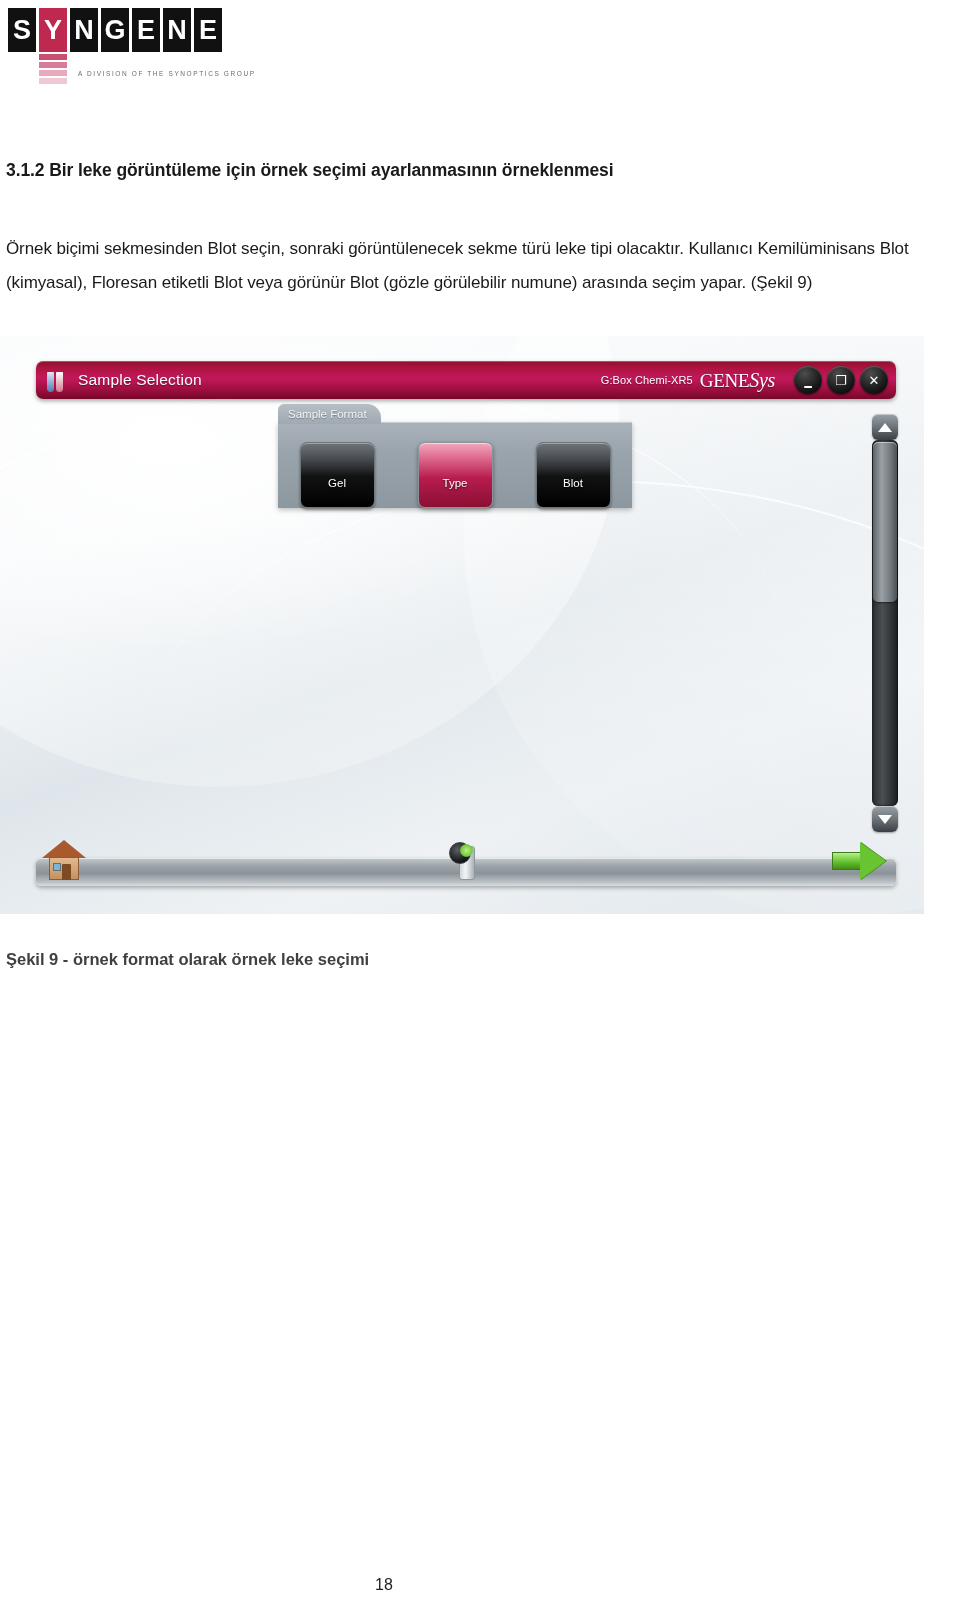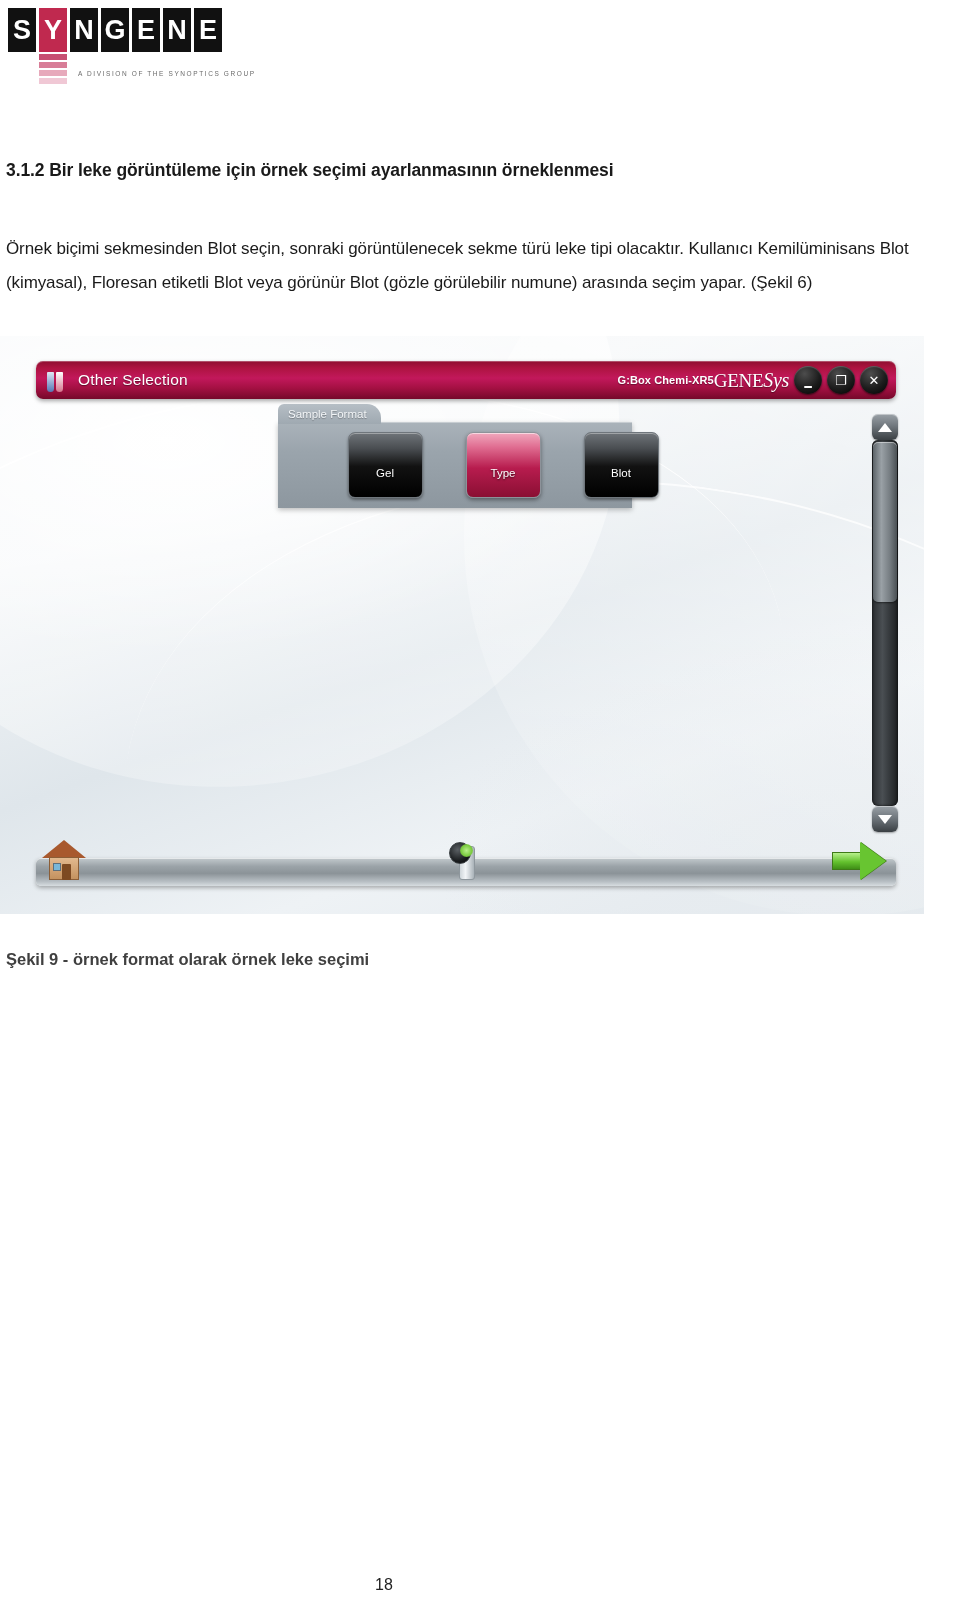--- a/index.html
+++ b/index.html
@@ -202,28 +202,30 @@
   }
   #titlebar-right {
     margin-left: auto;
     display: flex;
     align-items: center;
     margin-right: 8px;
   }
   #device-model {
     color: #ffffff;
     font-size: 11px;
-    font-weight: bold;
+    font-weight: normal;
     letter-spacing: 0.1px;
+    margin-right: 7px;
     text-shadow: 0 1px 1px rgba(0,0,0,0.4);
   }
   #genesys-logo {
     color: #ffffff;
     font-family: "Liberation Serif", serif;
     font-size: 19px;
+    margin-right: 14px;
     letter-spacing: -0.3px;
     text-shadow: 0 1px 1px rgba(0,0,0,0.4);
   }
   #genesys-logo .sys {
     font-style: italic;
     font-size: 20px;
   }
   .win-btn {
     width: 28px;
     height: 28px;
@@ -268,27 +270,26 @@
   }
   #panel-blot-type {
     left: 278px;
     top: 213px;
     width: 354px;
     height: 86px;
   }
   .btn-row {
     position: absolute;
     left: 0;
-    top: 0;
+    top: 10px;
     width: 100%;
     height: 100%;
     display: flex;
     align-items: center;
     justify-content: space-around;
-    padding-left: 48px;
   }
 
   
   .sel-btn {
     width: 75px;
     height: 66px;
     border-radius: 7px;
     border: 1px solid #6f767c;
     display: flex;
     align-items: flex-end;
@@ -458,35 +459,35 @@
   <div id="logo-bars">
     <div class="logo-bar lb1"></div>
     <div class="logo-bar lb2"></div>
     <div class="logo-bar lb3"></div>
     <div class="logo-bar lb4"></div>
   </div>
   <div id="logo-tagline">A DIVISION OF THE SYNOPTICS GROUP</div>
 </div>
 
 <div id="doc-heading">3.1.2 Bir leke görüntüleme için örnek seçimi ayarlanmasının örneklenmesi</div>
-<div id="doc-paragraph">Örnek biçimi sekmesinden Blot seçin, sonraki görüntülenecek sekme türü leke tipi olacaktır. Kullanıcı Kemilüminisans Blot (kimyasal), Floresan etiketli Blot veya görünür Blot (gözle görülebilir numune) arasında seçim yapar. (Şekil 6)</div>
+<div id="doc-paragraph">Örnek biçimi sekmesinden Blot seçin, sonraki görüntülenecek sekme türü leke tipi olacaktır. Kullanıcı Kemilüminisans Blot (kimyasal), Floresan etiketli Blot veya görünür Blot (gözle görülebilir numune) arasında seçim yapar. (Şekil 9)</div>
 
 <div id="app-window">
 
   <div class="swoosh" id="swoosh-a"></div>
   <div class="swoosh" id="swoosh-d"></div>
   <div class="swoosh" id="swoosh-b"></div>
   <div class="swoosh" id="swoosh-c"></div>
 
   <div id="title-bar">
     <div id="tube-icon">
       <div class="tube t1"></div>
       <div class="tube t2"></div>
     </div>
-    <div id="window-title">Other Selection</div>
+    <div id="window-title">Sample Selection</div>
     <div id="titlebar-right">
       <div id="device-model">G:Box Chemi-XR5</div>
       <div id="genesys-logo"><span>GENE</span><span class="sys">Sys</span></div>
       <div class="win-btn">‗</div>
       <div class="win-btn">❐</div>
       <div class="win-btn">✕</div>
     </div>
   </div>
 
   <div class="group-panel" id="panel-sample-format">

